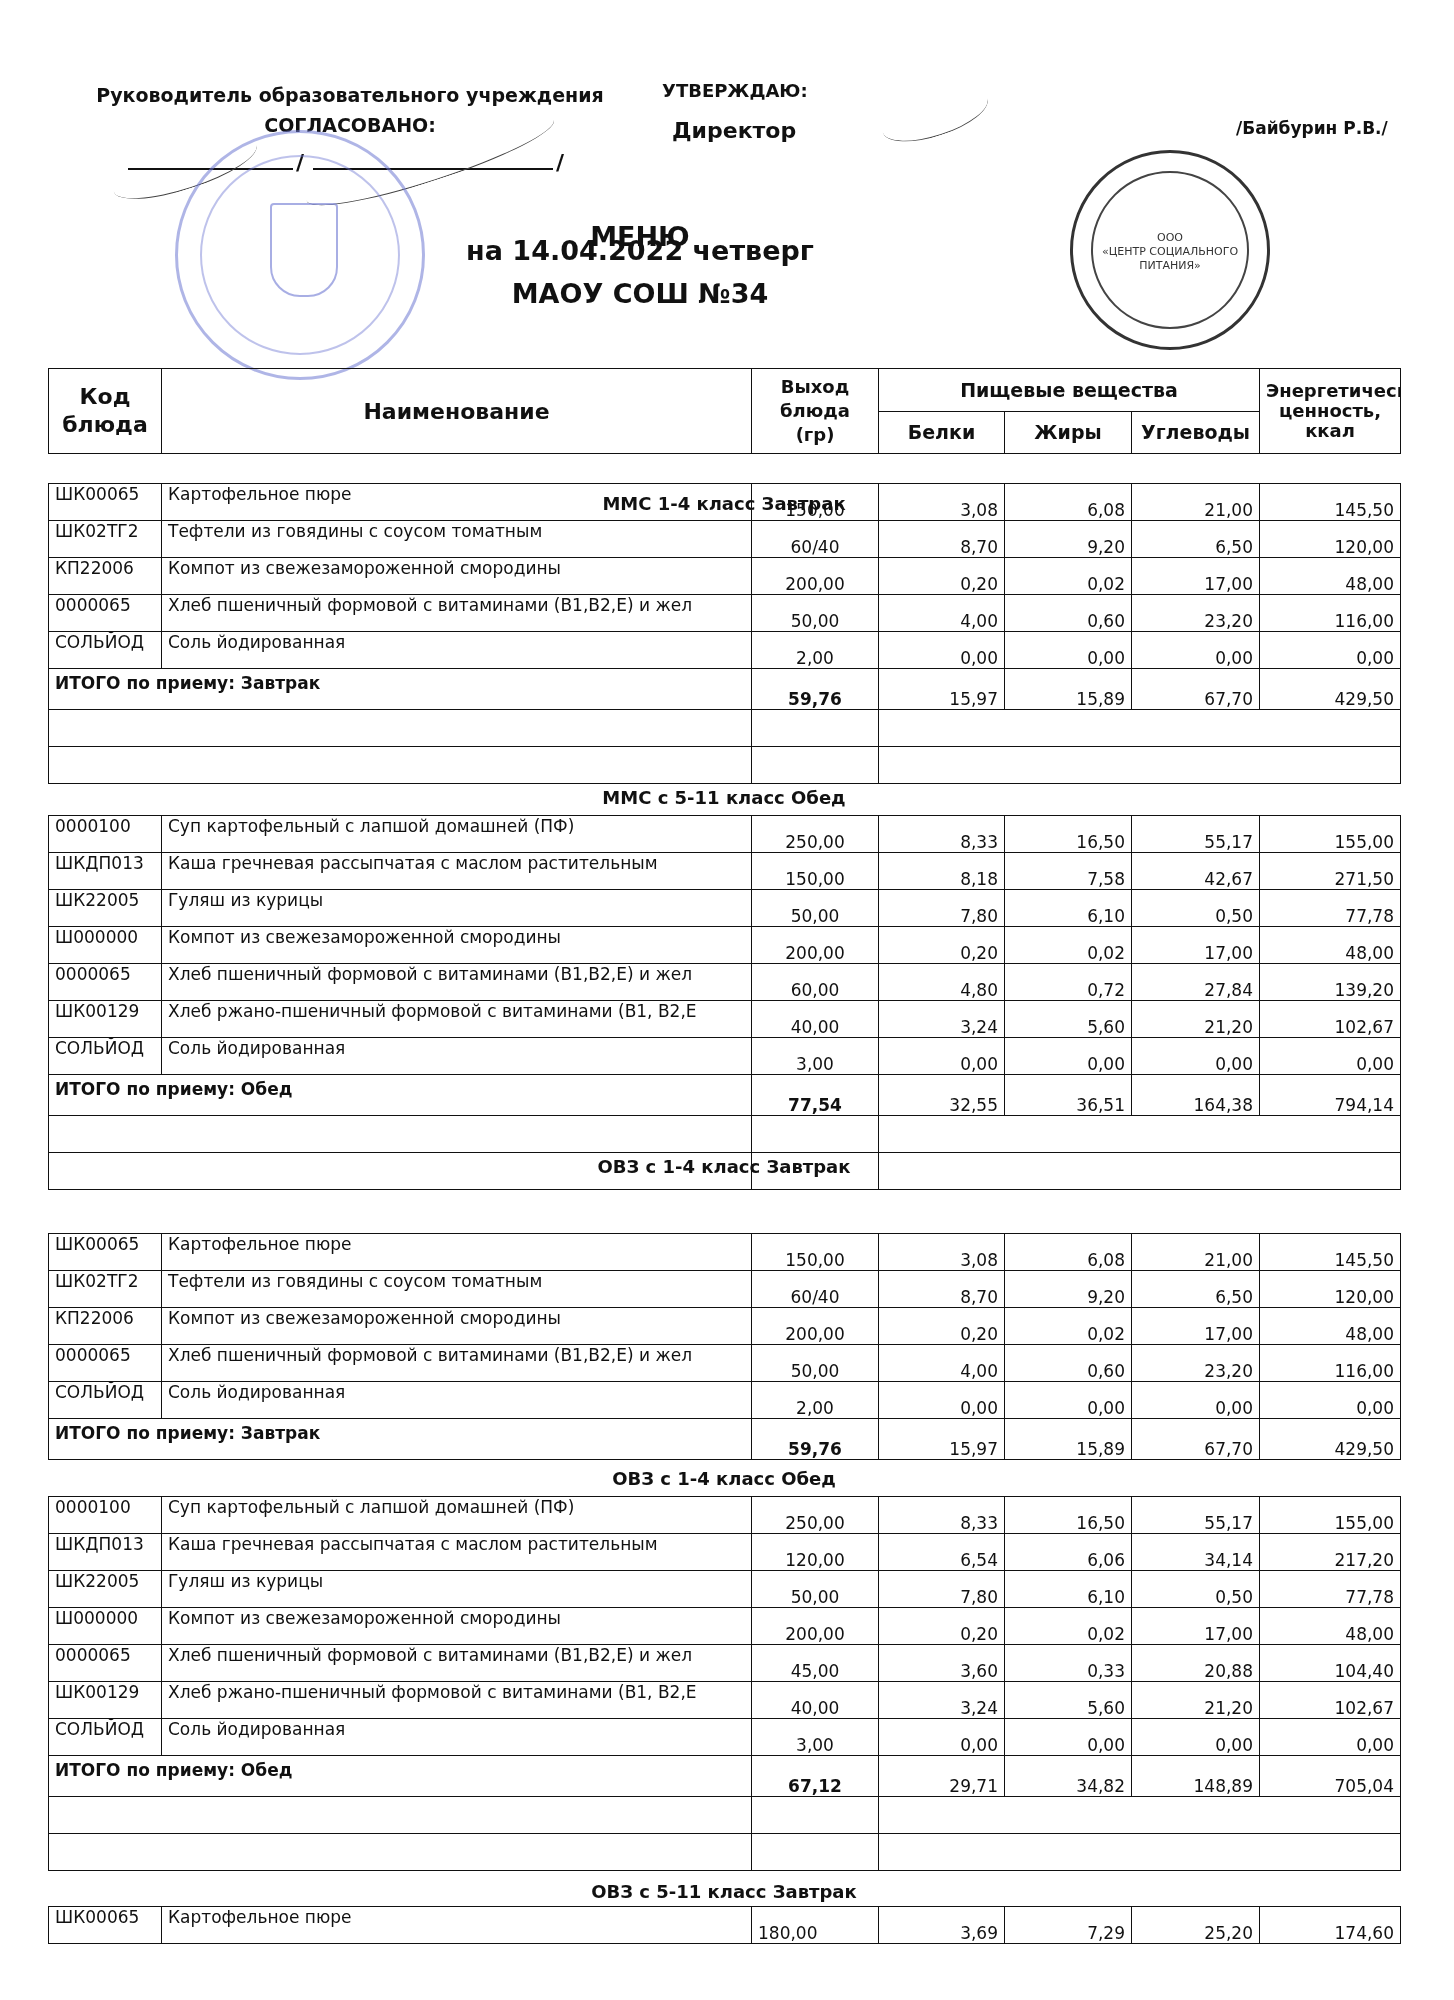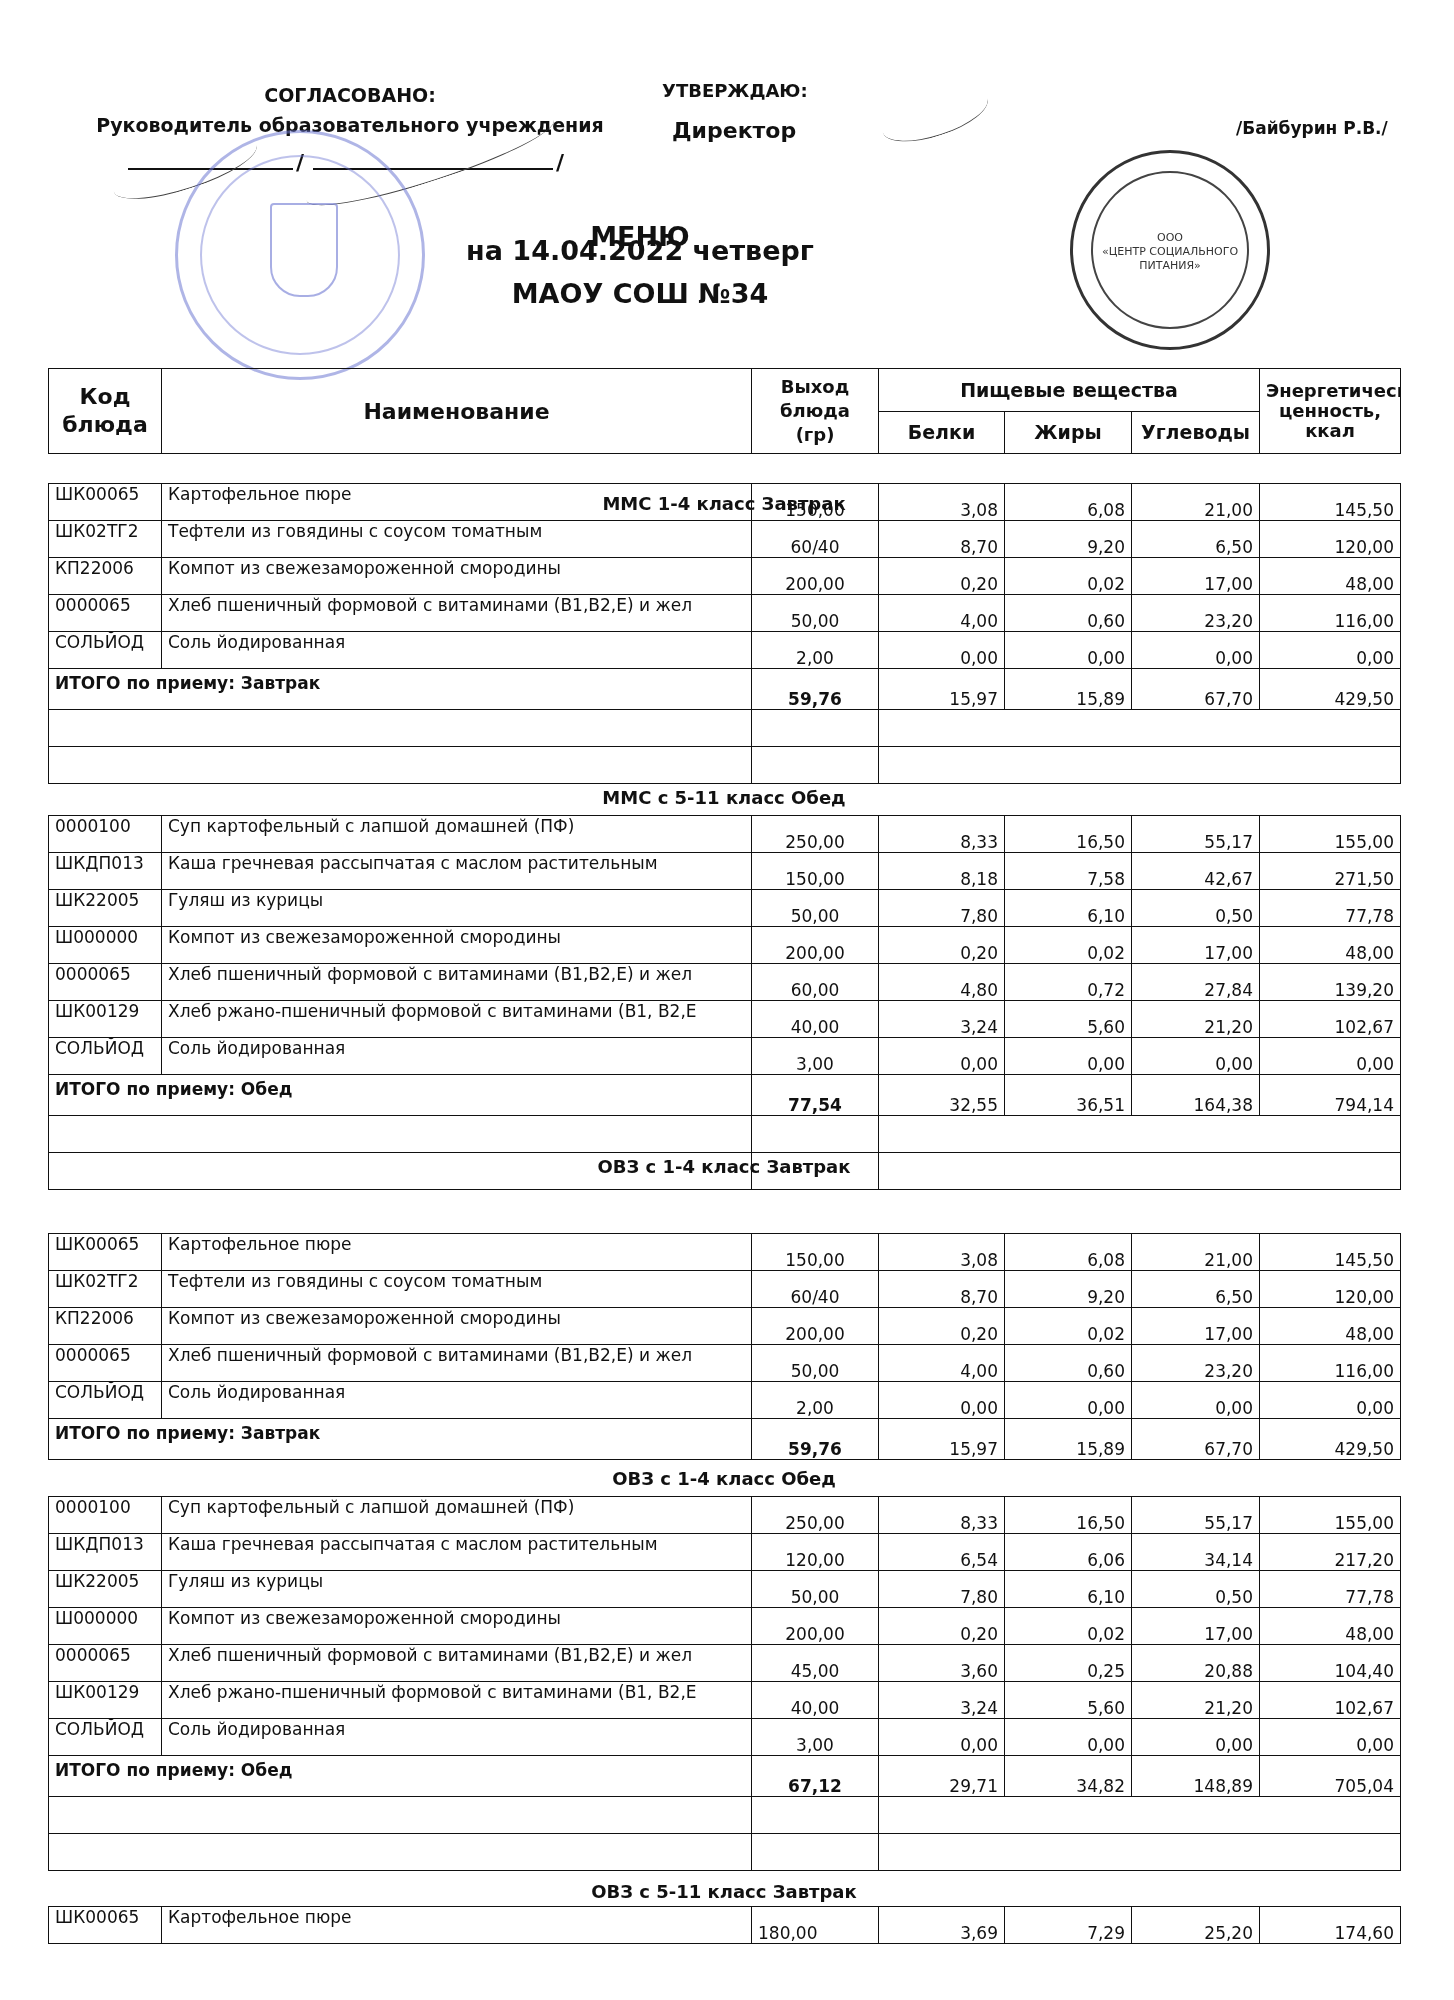--- a/index.html
+++ b/index.html
@@ -38,22 +38,22 @@
   tr.total td { font-weight:normal; }
   tr.total td.tlabel { font-weight:bold; vertical-align:top; padding-top:4px; }
   tr.total td.tout { font-weight:bold; }
   .sec-title { position:absolute; left:48px; width:1352px; text-align:center; font-weight:bold; font-size:18px; }
   tr.blank td { height:36px; }
 </style>
 </head>
 <body>
 
 <div class="abs appr-l">
+  <div>Руководитель образовательного учреждения</div>
   <div>СОГЛАСОВАНО:</div>
-  <div>Руководитель образовательного учреждения</div>
 </div>
 <div class="sigline">
   <span class="seg1"></span>
     <span class="slash">/</span>
     <span class="seg2"></span>
     <span class="slash2">/</span>
 </div>
 <div class="abs sig" style="left:110px;top:148px;width:150px;height:40px;"></div>
 <div class="abs sig" style="left:300px;top:140px;width:260px;height:40px;"></div>
 <div class="abs stamp-l">
@@ -388,21 +388,21 @@
         <td class="num">0,20</td>
         <td class="num">0,02</td>
         <td class="num">17,00</td>
         <td class="num">48,00</td>
       </tr>
         <tr>
         <td class="code">0000065</td>
         <td class="name">Хлеб пшеничный формовой с витаминами (В1,В2,Е) и жел</td>
         <td class="num" style="text-align:center">45,00</td>
         <td class="num">3,60</td>
-        <td class="num">0,25</td>
+        <td class="num">0,33</td>
         <td class="num">20,88</td>
         <td class="num">104,40</td>
       </tr>
         <tr>
         <td class="code">ШК00129</td>
         <td class="name">Хлеб ржано-пшеничный формовой с витаминами (В1, В2,Е</td>
         <td class="num" style="text-align:center">40,00</td>
         <td class="num">3,24</td>
         <td class="num">5,60</td>
         <td class="num">21,20</td>

